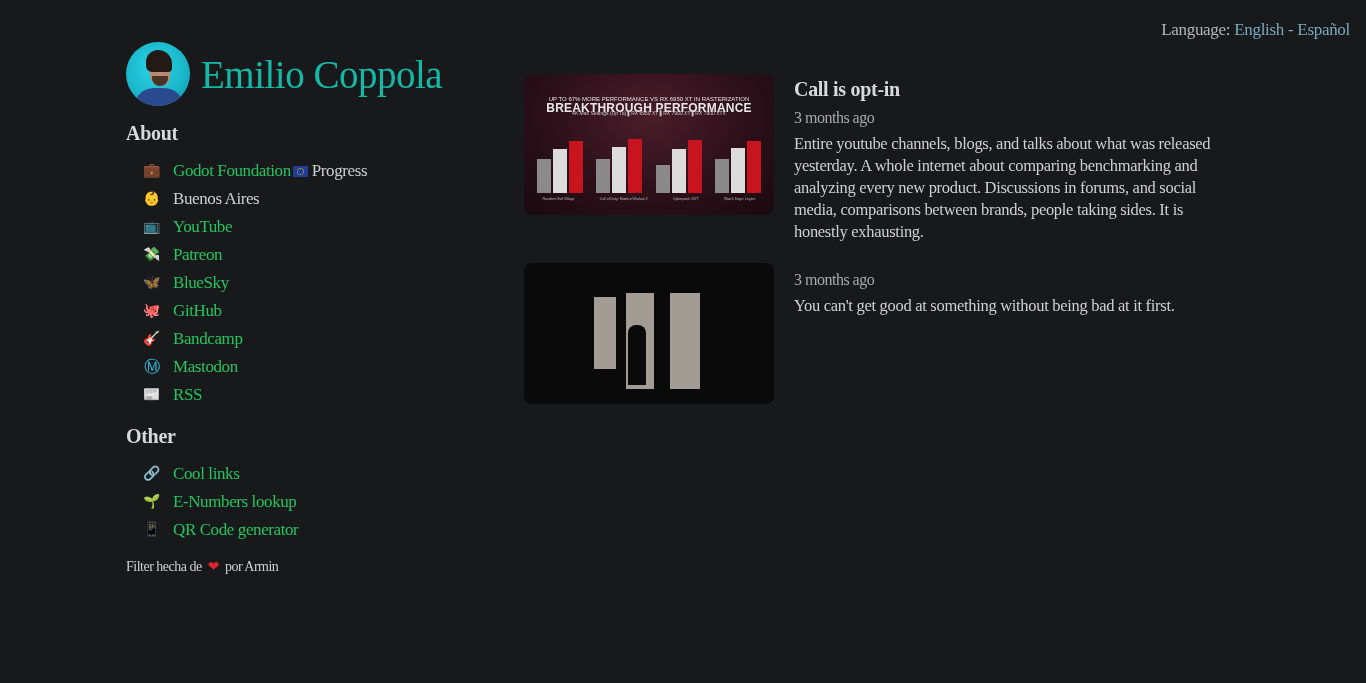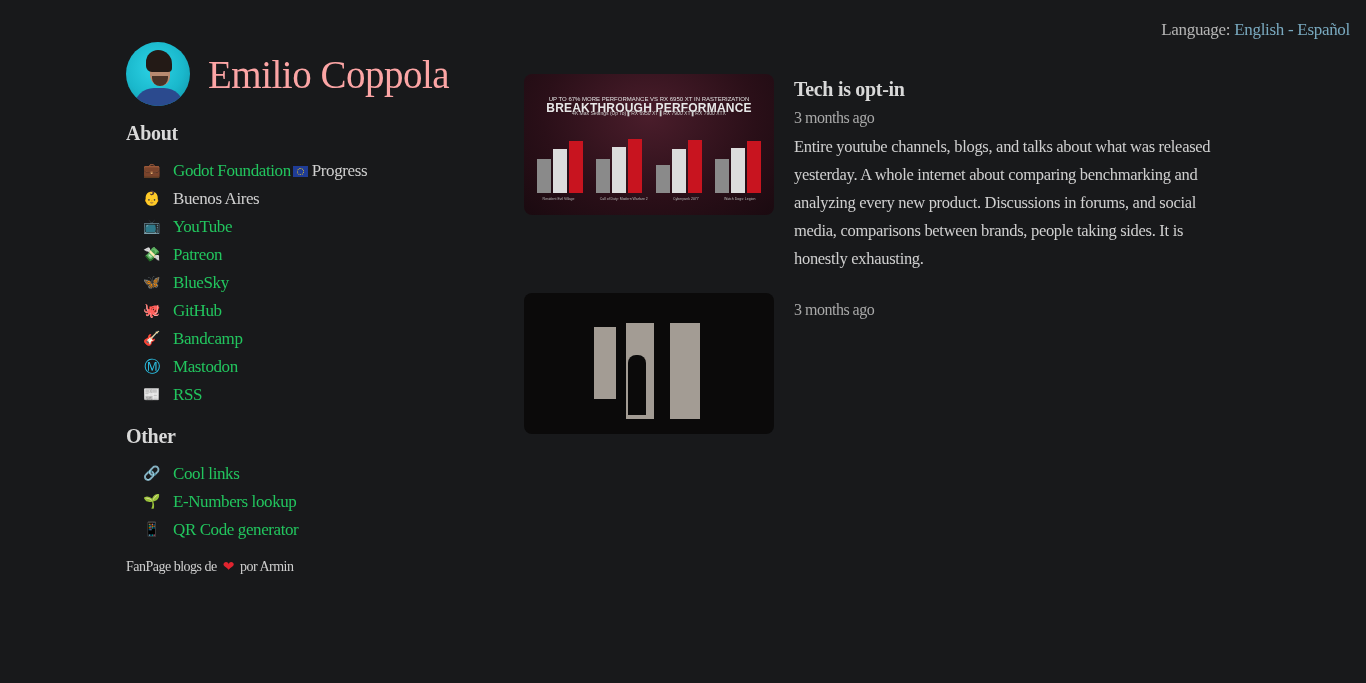--- a/index.html
+++ b/index.html
@@ -23,23 +23,23 @@
   .avatar {
     width:64px; height:64px; border-radius:50%;
     background:radial-gradient(circle at 45% 40%, #2dd4e6 0%, #1ab8cc 55%, #0f8ea3 100%);
     position:relative; overflow:hidden; flex:0 0 64px;
   }
   .avatar .hair { position:absolute; left:20px; top:8px; width:26px; height:22px; background:#231a16; border-radius:12px 14px 4px 6px; }
   .avatar .face { position:absolute; left:24px; top:16px; width:20px; height:28px; background:#b88a70; border-radius:8px 10px 10px 12px; }
   .avatar .beard { position:absolute; left:26px; top:34px; width:16px; height:10px; background:#4a3226; border-radius:0 0 8px 8px; }
   .avatar .body { position:absolute; left:8px; top:46px; width:50px; height:30px; background:#2b4a8e; border-radius:20px 20px 0 0; }
   .name {
-    margin-left:18px;
-    font-family:"Liberation Serif",serif;
-    font-size:39px; color:#fca5a5; letter-spacing:-0.5px;
+    margin-left:11px;
+    font-family:"Liberation Serif",serif;
+    font-size:39px; color:#14b8a6; letter-spacing:-0.5px;
   }
   h2 {
     font-family:"Liberation Serif",serif;
     font-size:20px; font-weight:bold; color:#d9d9d9;
     margin:16px 0 12px 0; letter-spacing:-0.3px;
   }
   ul { list-style:none; margin:0; padding:0 0 0 17px; }
   li {
     height:28px; display:flex; align-items:center;
     font-family:"Liberation Serif",serif;
@@ -54,21 +54,21 @@
 
   .main { position:absolute; left:524px; top:54px; width:720px; }
   .filter { font-family:"Liberation Serif",serif; font-size:17px; color:#cfcfcf; letter-spacing:-0.4px; }
   .filter a { color:#cfcfcf; text-decoration:none; }
   .post { display:flex; margin-top:20px; }
   .post + .post { margin-top:20px; }
   .thumb { width:250px; height:141px; border-radius:8px; overflow:hidden; flex:0 0 250px; position:relative; }
   .content { margin-left:20px; width:430px; }
   .ptitle { font-family:"Liberation Serif",serif; font-size:20px; color:#d9d9d9; font-weight:bold; margin-top:4px; letter-spacing:-0.3px; }
   .pdate { font-family:"Liberation Serif",serif; font-size:16px; color:#a8a8a8; margin-top:8px; letter-spacing:-0.5px; }
-  .pexcerpt { font-family:"Liberation Serif",serif; font-size:16.5px; color:#d0d0d0; line-height:28px; margin-top:6px; letter-spacing:-0.3px; }
+  .pexcerpt { font-family:"Liberation Serif",serif; font-size:16.5px; color:#d0d0d0; line-height:22px; margin-top:6px; letter-spacing:-0.3px; }
 
   .thumb1 { background:radial-gradient(ellipse at 50% 30%, #4a1d2b 0%, #2a0f18 60%, #1a0a10 100%); }
   .t1-title { position:absolute; top:8px; width:100%; text-align:center; color:#e8e8e8; font-family:"Liberation Sans",sans-serif; font-weight:bold; font-size:12px; letter-spacing:0.2px;margin-top:19px; }
   .t1-sub { position:absolute; top:22px; width:100%; text-align:center; color:#e0e0e0; font-family:"Liberation Sans",sans-serif; font-size:6px; }
   .t1-leg { position:absolute; top:36px; width:100%; text-align:center; color:#ccc; font-family:"Liberation Sans",sans-serif; font-size:5px; }
   .t1-bars { position:absolute; left:6px; right:6px; bottom:22px; height:70px; display:flex; justify-content:space-around; align-items:flex-end; }
   .grp { display:flex; align-items:flex-end; gap:2px; }
   .bar { width:14px; }
   .b1 { background:#8a8a8a; } .b2 { background:#dcdcdc; } .b3 { background:#c8141f; }
   .t1-labels { position:absolute; left:6px; right:6px; bottom:14px; display:flex; justify-content:space-around; font-size:3.5px; color:#bbb; font-family:"Liberation Sans",sans-serif; }
@@ -152,21 +152,21 @@
       <span class="ico">🌱</span>
       <a href="#">E-Numbers lookup</a>
     </li>
     <li>
       <span class="ico">📱</span>
       <a href="#">QR Code generator</a>
     </li>
   </ul>
 
   <div class="footer">
-    <span>FanPage blogs de</span>
+    <span>Filter hecha de</span>
     <span class="heart">❤</span>
     <span>por Armin</span>
   </div>
 </aside>
 
 <main class="main">
 
   <div class="post">
     <div class="thumb thumb1">
       <div class="t1-title">BREAKTHROUGH PERFORMANCE</div>
@@ -195,32 +195,33 @@
           </div>
       </div>
       <div class="t1-labels">
         <span>Resident Evil Village</span>
         <span>Call of Duty: Modern Warfare 2</span>
         <span>Cyberpunk 2077</span>
         <span>Watch Dogs: Legion</span>
       </div>
     </div>
     <div class="content">
-      <div class="ptitle">Tech is opt-in</div>
+      <div class="ptitle">Call is opt-in</div>
       <div class="pdate">3 months ago</div>
       <div class="pexcerpt">Entire youtube channels, blogs, and talks about what was released yesterday. A whole internet about comparing benchmarking and analyzing every new product. Discussions in forums, and social media, comparisons between brands, people taking sides. It is honestly exhausting.</div>
     </div>
   </div>
 
   <div class="post">
     <div class="thumb thumb2">
       <div class="win" style="left:70px;top:34px;width:22px;height:72px;"></div>
       <div class="win" style="left:102px;top:30px;width:28px;height:96px;"></div>
       <div class="win" style="left:146px;top:30px;width:30px;height:96px;"></div>
       <div style="position:absolute;left:104px;top:62px;width:18px;height:60px;background:#0b0a0a;border-radius:8px 8px 0 0;"></div>
       <div style="position:absolute;left:92px;top:30px;width:10px;height:100px;background:#0b0a0a;"></div>
       <div style="position:absolute;left:130px;top:30px;width:16px;height:100px;background:#0b0a0a;"></div>
     </div>
     <div class="content">
       <div class="pdate">3 months ago</div>
+      <div class="pexcerpt">You can't get good at something without being bad at it first.</div>
     </div>
   </div>
 </main>
 
 </body></html>

